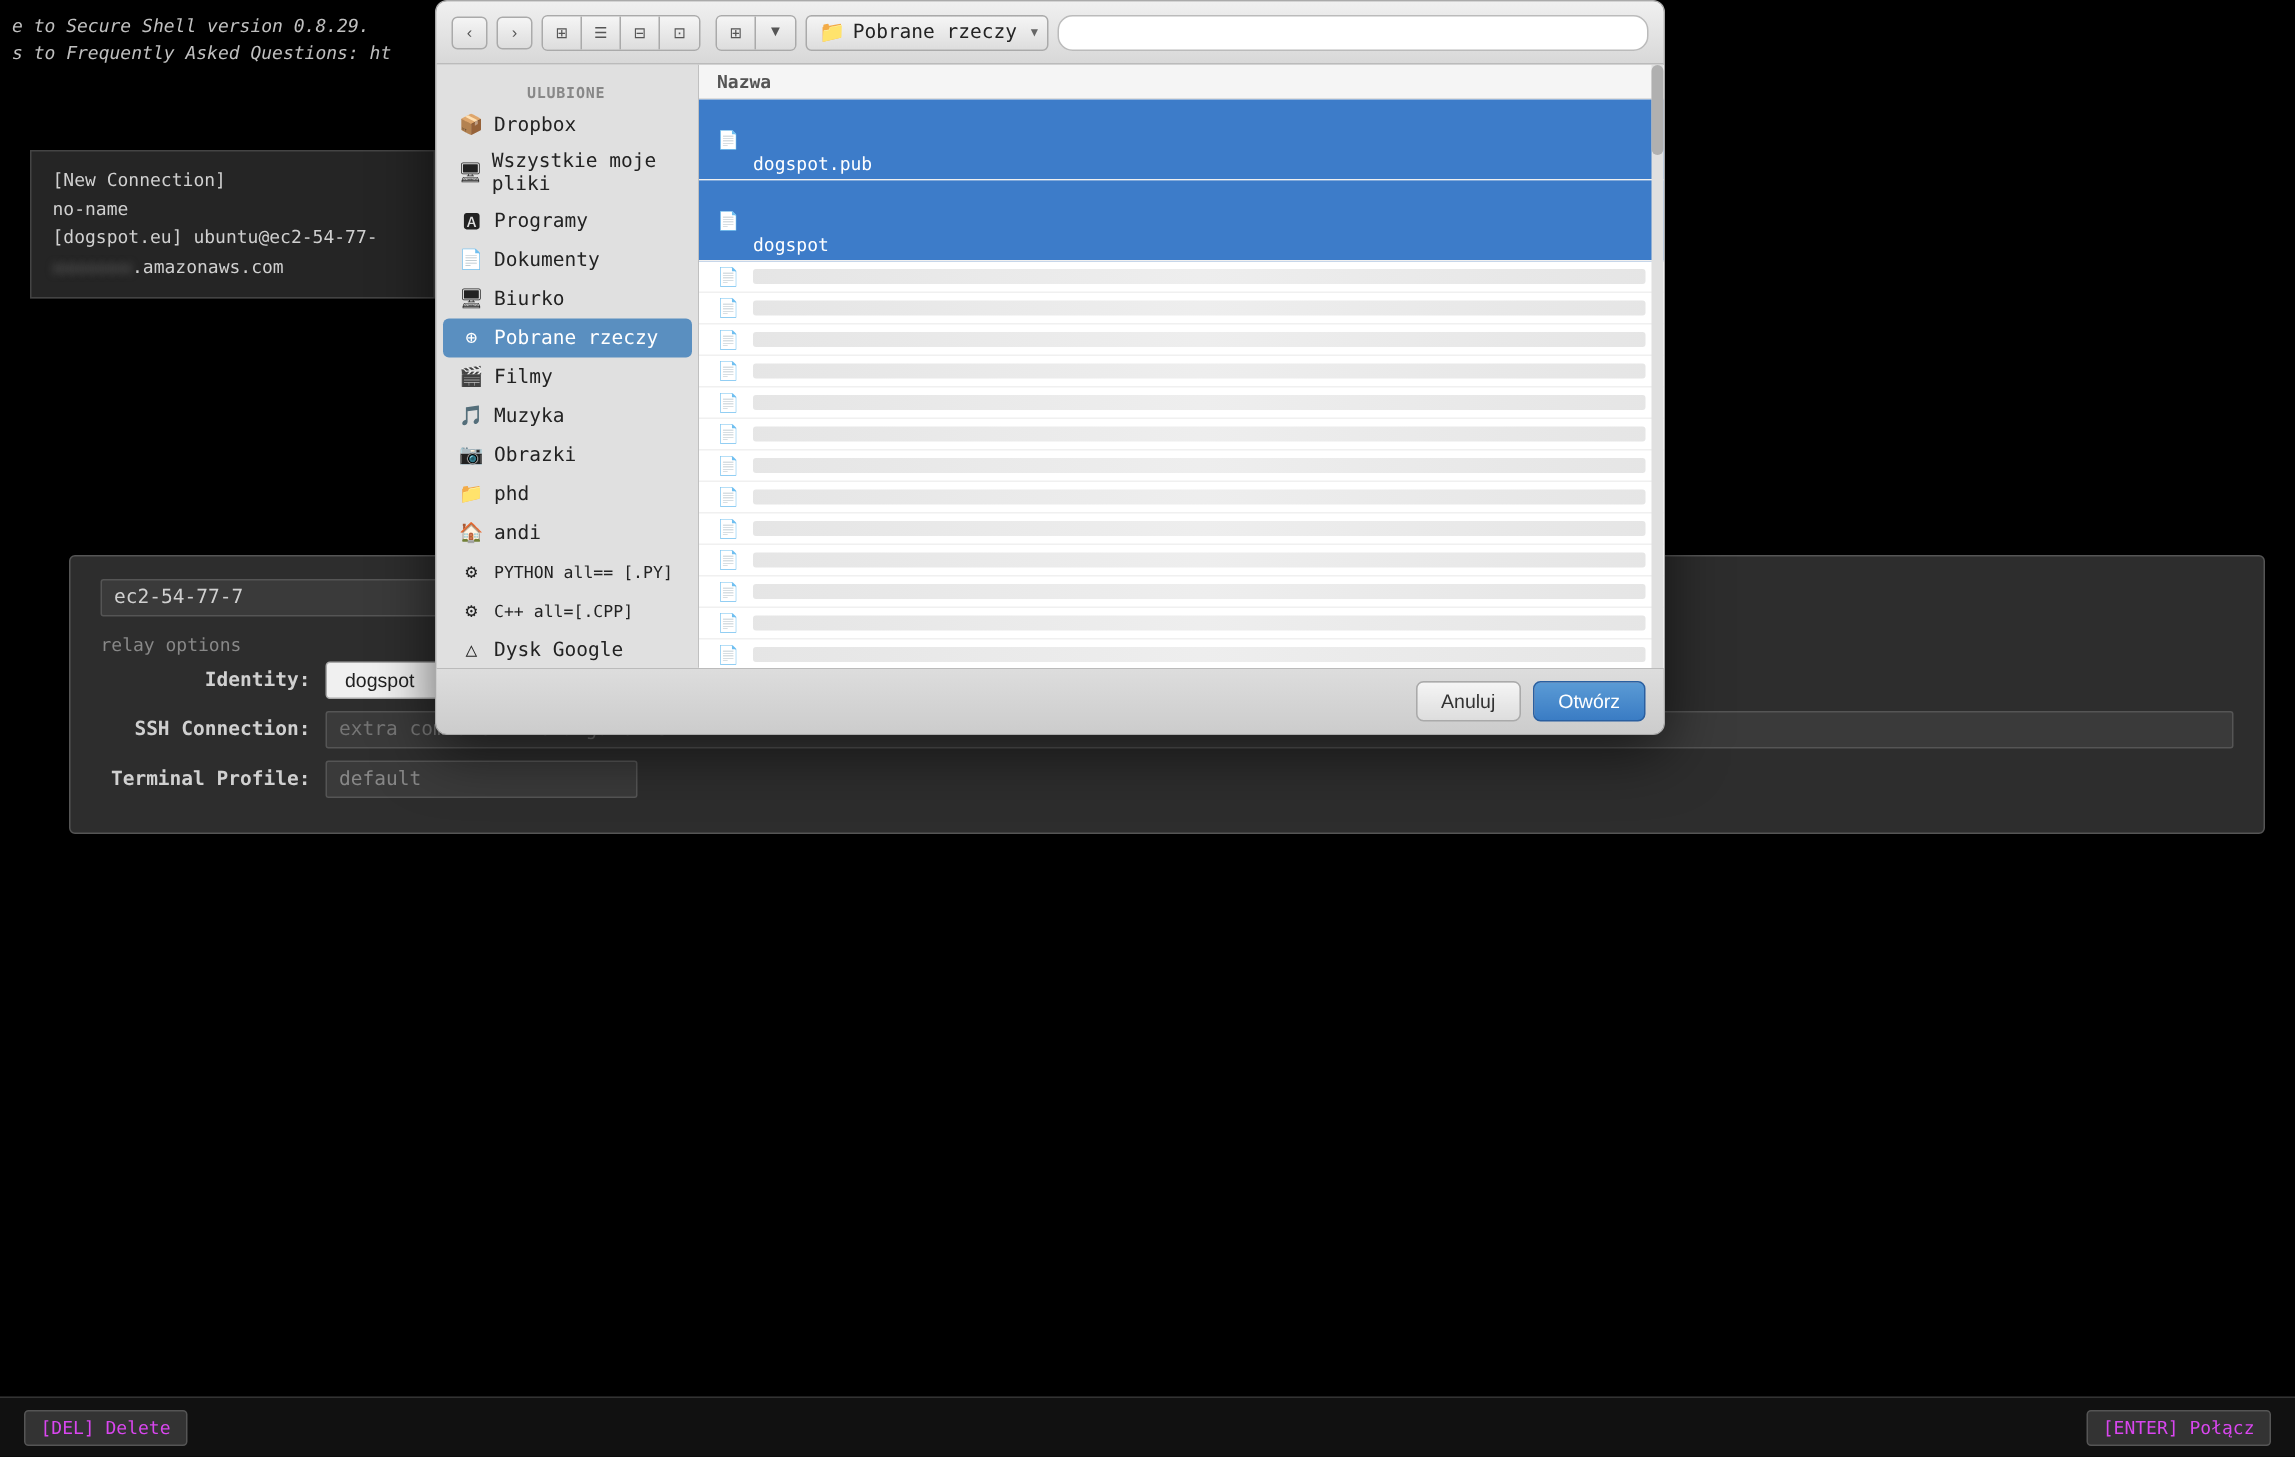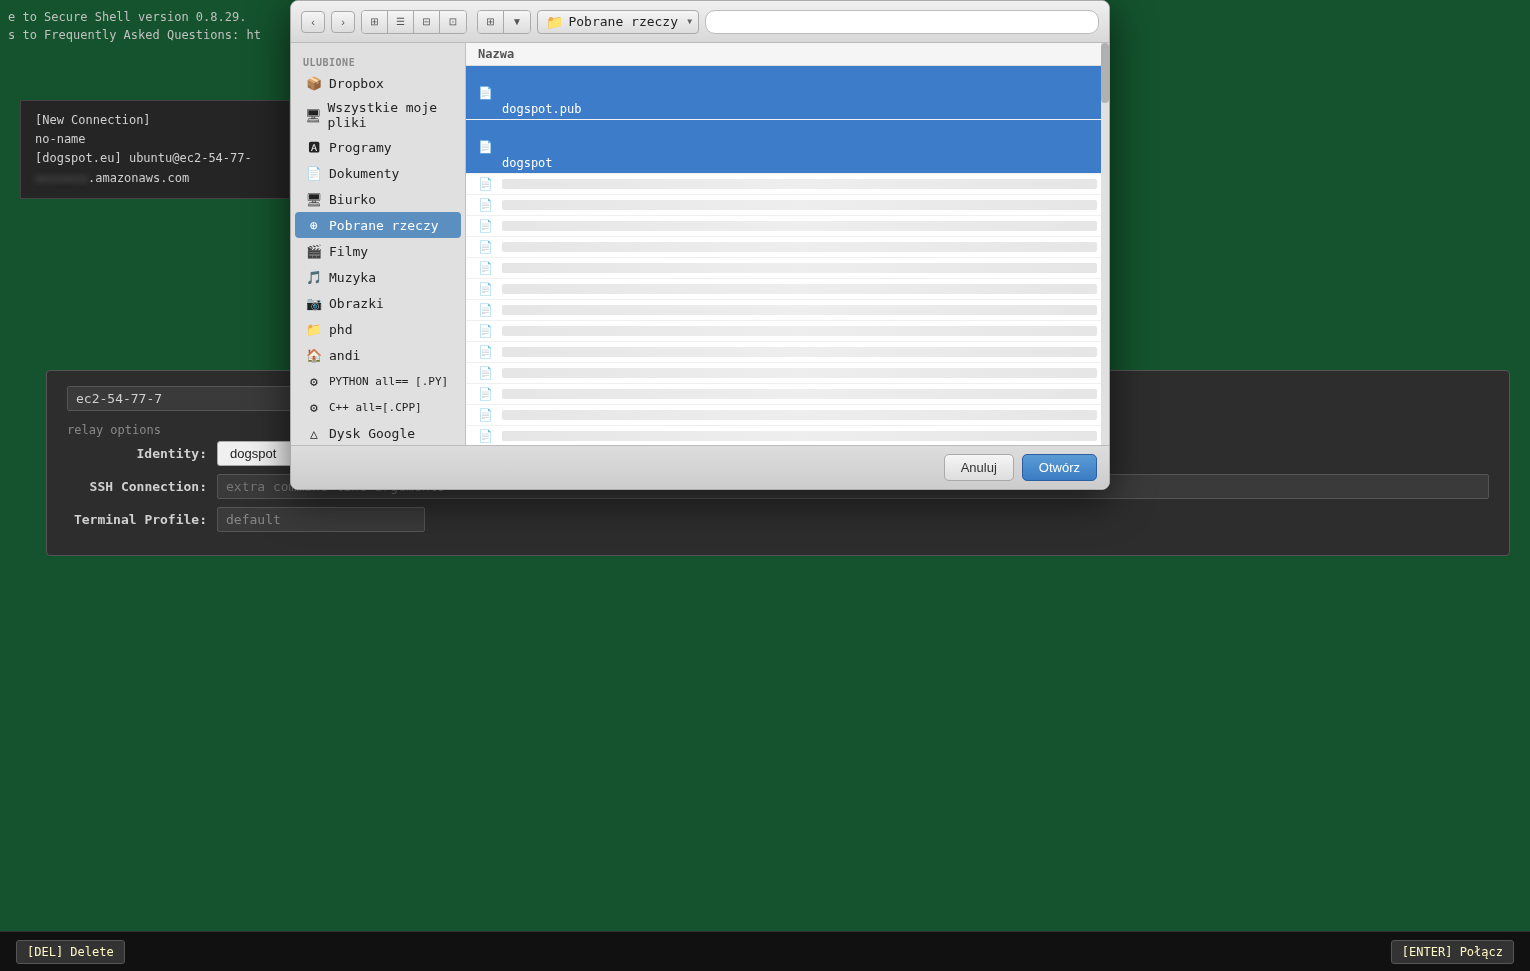--- a/index.html
+++ b/index.html
@@ -9,24 +9,25 @@
       background: #1a1a1a;
       font-family: 'Menlo', 'Monaco', monospace;
       overflow: hidden;
       position: relative;
     }
 
     
     .terminal-bg {
       position: absolute;
       top: 0; left: 0; right: 0; bottom: 0;
-      background: #14532d;
+      background: #000000;
       color: #d0d0d0;
       font-size: 13px;
       padding: 8px;
+      font-style: italic;
     }
 
     .terminal-top-text {
       color: #c0c0c0;
       font-size: 12px;
       line-height: 1.5;
     }
 
     
     .ssh-panel {
@@ -130,21 +131,21 @@
       display: flex;
       align-items: center;
       justify-content: space-between;
       padding: 0 16px;
       border-top: 1px solid #333;
     }
 
     .bottom-btn {
       background: #333;
       border: 1px solid #555;
-      color: #fef9c3;
+      color: #d946ef;
       padding: 4px 10px;
       font-family: monospace;
       font-size: 12px;
       border-radius: 3px;
       cursor: pointer;
     }
 
     
     .dialog-overlay {
       position: absolute;
@@ -256,20 +257,21 @@
       padding-top: 8px;
     }
 
     .sidebar-section-title {
       font-size: 10px;
       font-weight: bold;
       color: #888;
       text-transform: uppercase;
       padding: 6px 12px 2px;
       letter-spacing: 0.5px;
+      margin-left: 48px;
     }
 
     .sidebar-item {
       display: flex;
       align-items: center;
       padding: 4px 10px;
       font-size: 13px;
       color: #222;
       cursor: pointer;
       border-radius: 4px;

